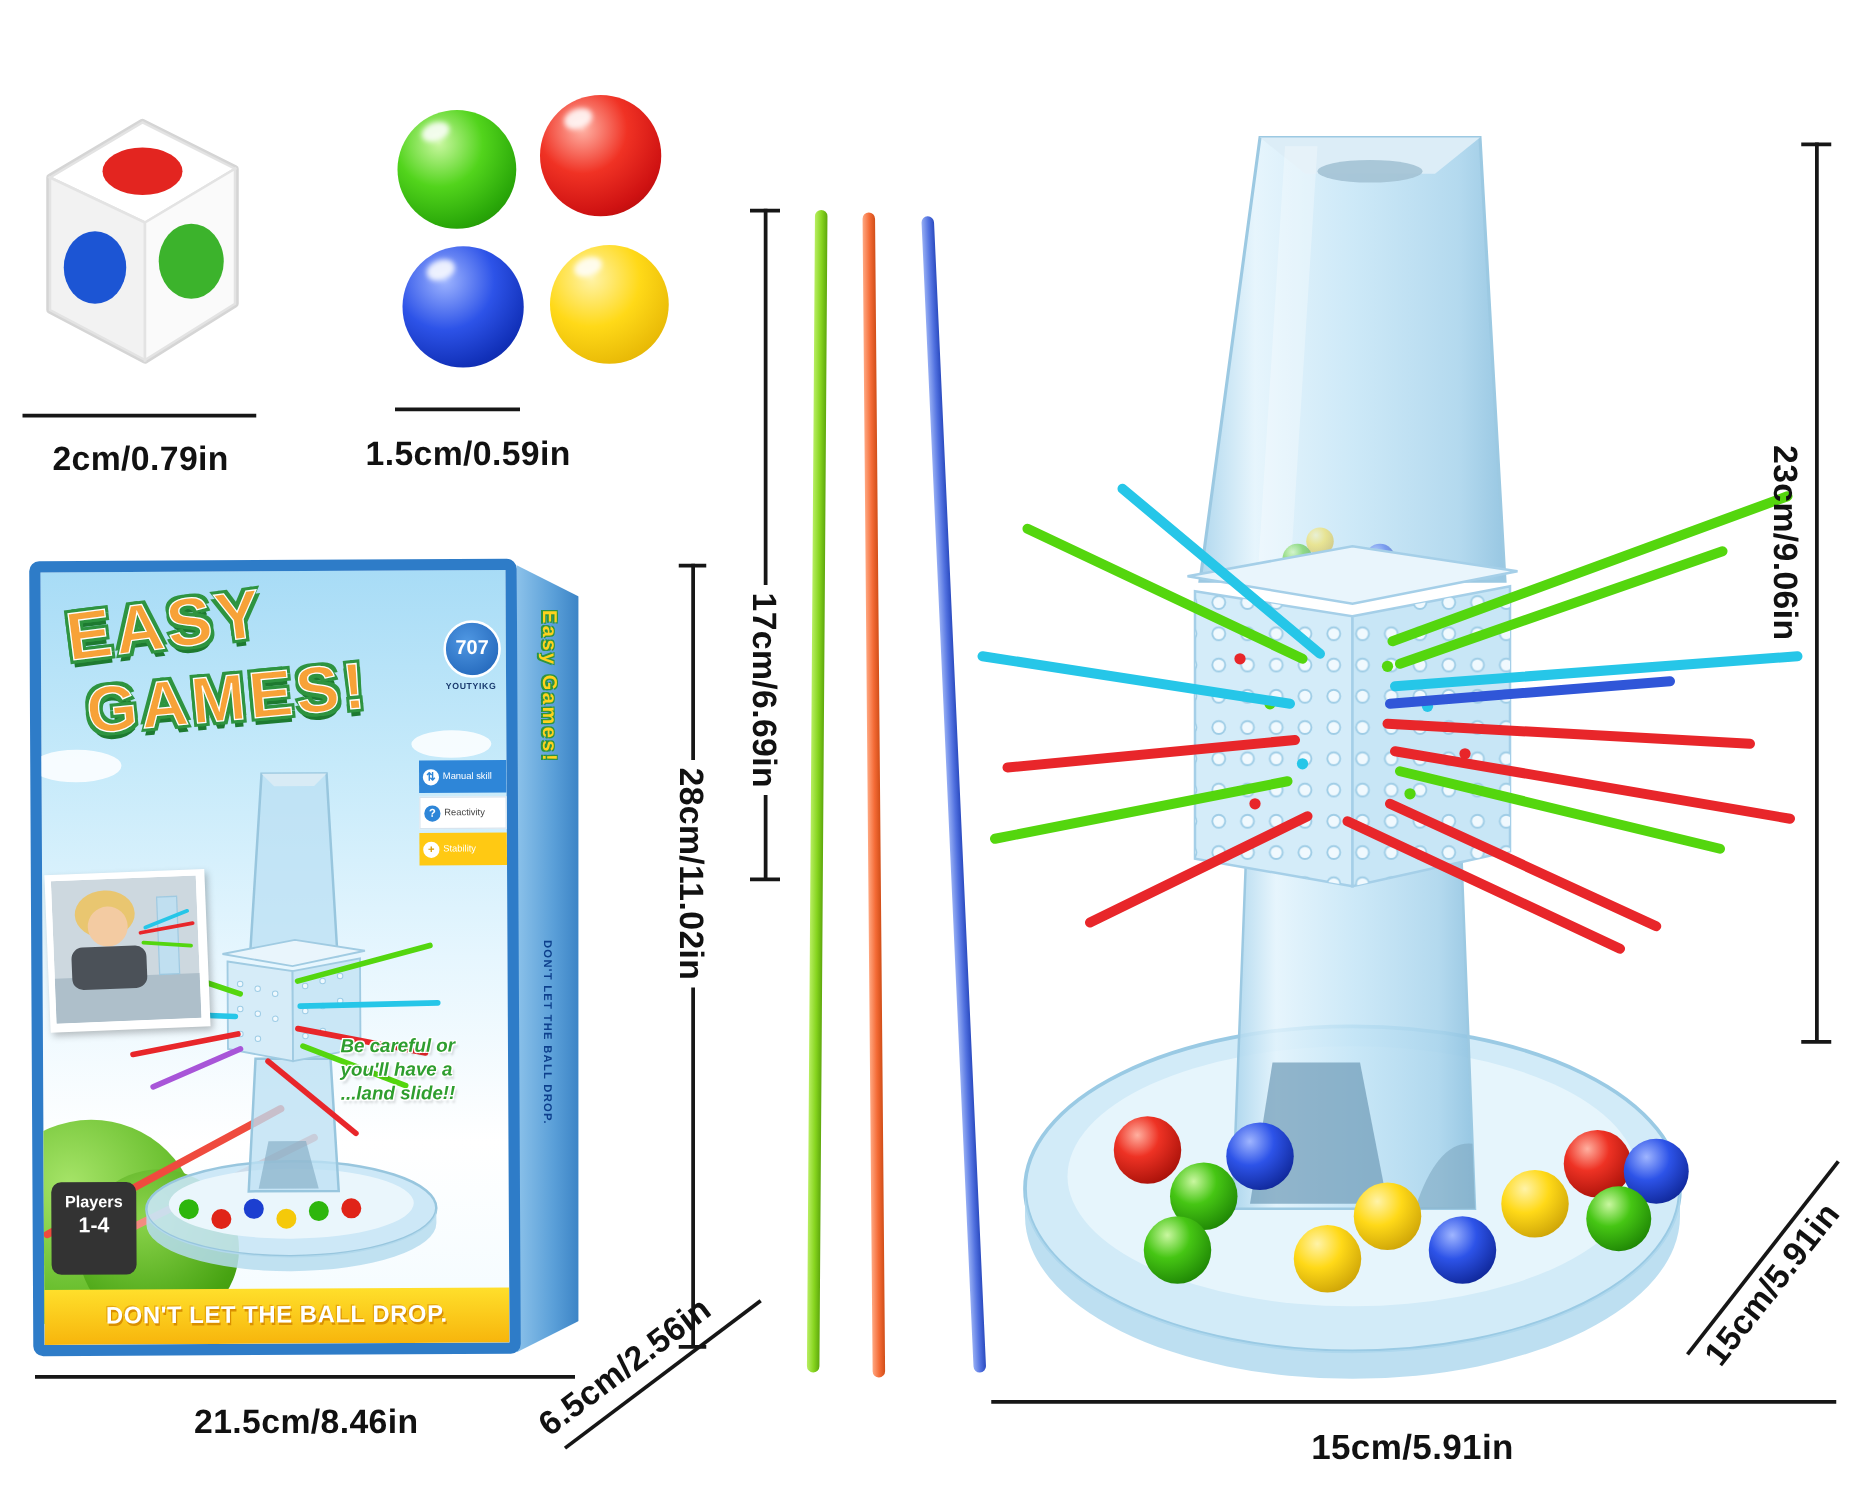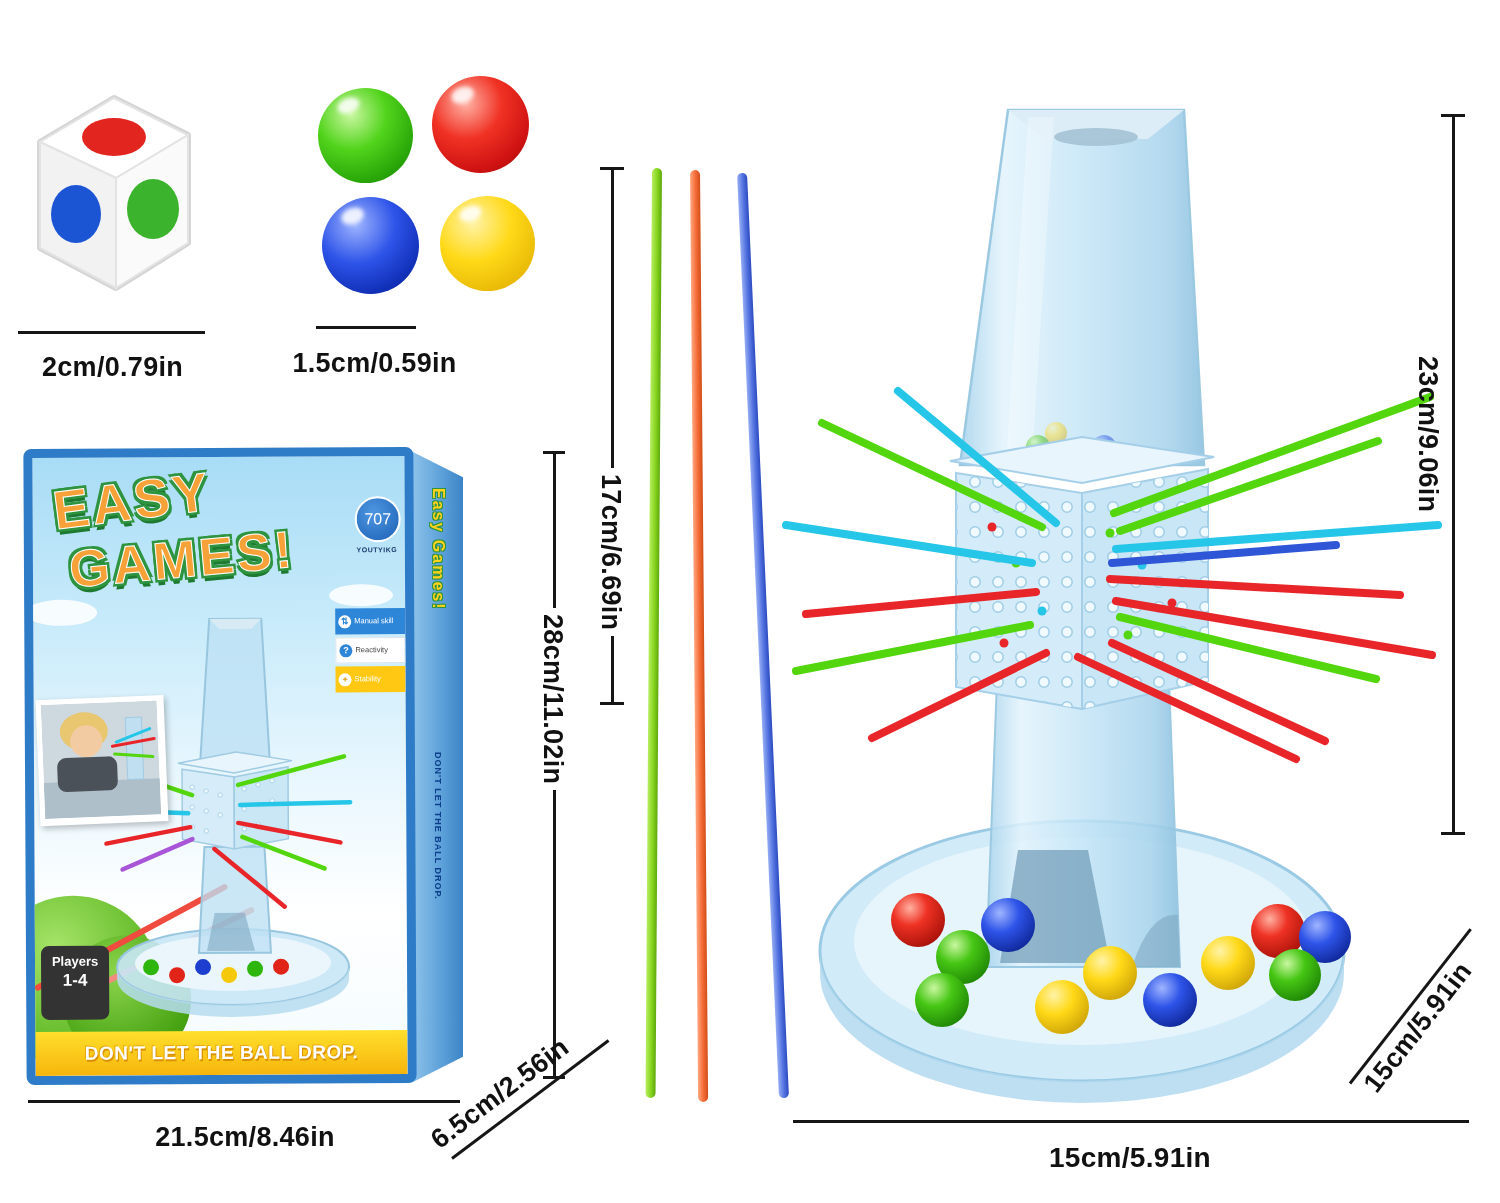--- a/index.html
+++ b/index.html
@@ -39,21 +39,21 @@
                overflow:hidden; transform:rotate(-.3deg); }
   .box-side { position:absolute; left:388px; top:12px; width:50px; height:630px;
               background:linear-gradient(90deg,#8cc2ea,#5a9fd8 60%,#3c84c6);
               clip-path:polygon(0 0,100% 4%,100% 96%,0 100%); }
   .box-title { position:absolute; font-weight:bold; color:#f7a238; letter-spacing:3px;
                text-shadow:-3px 3px 0 #2e9440, 3px 3px 0 #2e9440, -3px -3px 0 #2e9440, 3px -3px 0 #2e9440, 0 6px 0 #1d7a30;
                -webkit-text-stroke:1px #fff; white-space:nowrap; }
   .cloud { position:absolute; background:#fff; border-radius:50%; opacity:.85; }
   .badge707 { position:absolute; right:4px; top:40px; width:46px; height:46px; border-radius:50%;
               background:radial-gradient(circle at 40% 35%, #4f97e2, #1b5fb4); border:2px solid #fff;
-              color:#fff; font-weight:normal; font-size:16px; display:flex; align-items:center; justify-content:center; }
+              color:#fff; font-weight:bold; font-size:16px; display:flex; align-items:center; justify-content:center; }
   .badge707-sub { position:absolute; right:2px; top:90px; width:52px; text-align:center; font-size:7px; font-weight:bold; color:#1a3a6e; letter-spacing:.5px; }
   .feature-row { position:absolute; right:0; width:70px; height:26px; display:flex; align-items:center; gap:3px; padding-left:3px; }
   .feature-row .f-ico { width:13px; height:13px; border-radius:50%; font-size:9px; line-height:13px; text-align:center; font-weight:bold; flex:0 0 auto; }
   .feature-row .f-lbl { font-size:7.5px; font-weight:normal; line-height:1; }
   .photo-frame { position:absolute; left:4px; top:240px; width:128px; height:126px; background:#fff; padding:5px;
                  transform:rotate(-2deg); box-shadow:2px 3px 6px rgba(0,0,0,.25); }
   .caution { position:absolute; left:238px; top:372px; width:130px; font-size:15px; font-weight:bold; font-style:italic;
              color:#2f9e2f; line-height:1.25;
              text-shadow:-1px -1px 0 #fff,1px -1px 0 #fff,-1px 1px 0 #fff,1px 1px 0 #fff,2px 3px 2px rgba(0,0,0,.15); }
   .hill { position:absolute; border-radius:50%; }
@@ -187,20 +187,25 @@
           <ellipse cx="42" cy="28" rx="24" ry="19" fill="#e9c670"></ellipse>
           <circle cx="44" cy="38" r="16" fill="#f3cba2"></circle>
           <rect x="14" y="54" width="60" height="34" rx="9" fill="#4b5158"></rect>
           <rect x="84" y="16" width="16" height="62" fill="#bfe0f2" opacity=".9" stroke="#9cc9e2"></rect>
           <line x1="70" y1="44" x2="112" y2="38" stroke="#e8262a" stroke-width="3" stroke-linecap="round"></line>
           <line x1="72" y1="52" x2="110" y2="56" stroke="#54d60e" stroke-width="3" stroke-linecap="round"></line>
           <line x1="74" y1="40" x2="108" y2="28" stroke="#26c6e8" stroke-width="3" stroke-linecap="round"></line>
         </svg>
       </div>
 
+      <div class="caution" style="z-index:4">
+        <div>Be careful or</div>
+        <div>you'll have a</div>
+        <div>...land slide!!</div>
+      </div>
 
       <div class="players">
         <div style="font-size:13px;font-weight:bold">Players</div>
         <div style="font-size:17px;font-weight:bold">1-4</div>
       </div>
 
       <div class="strip">
         <span class="strip-text">DON'T LET THE BALL DROP.</span>
       </div>
     </div>

